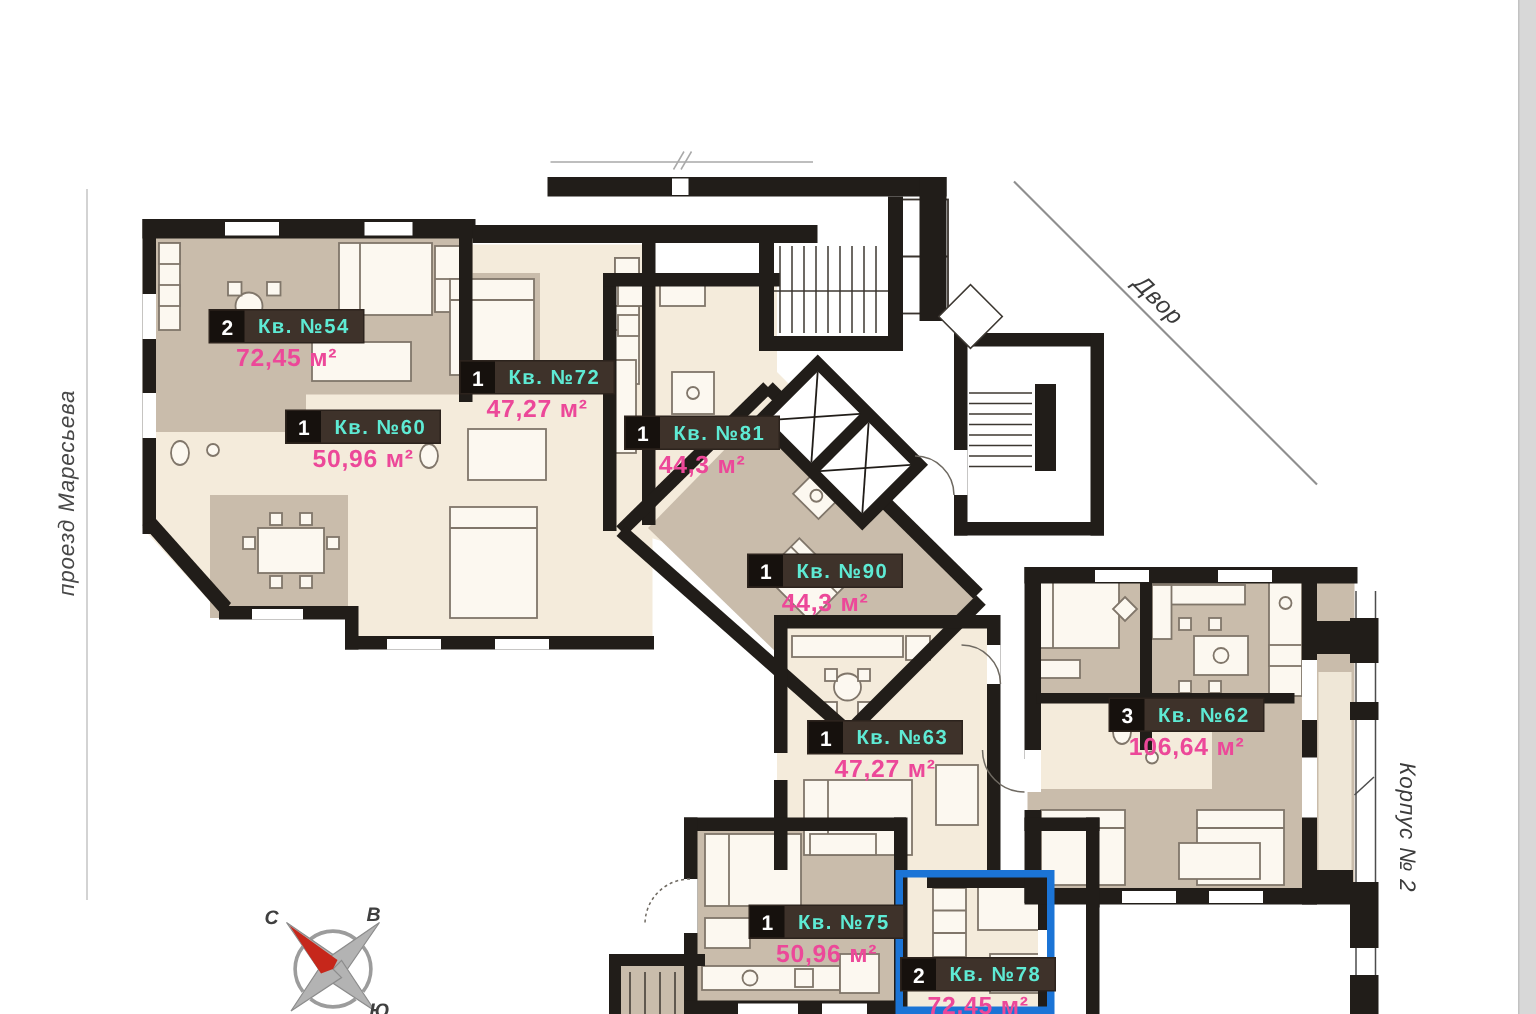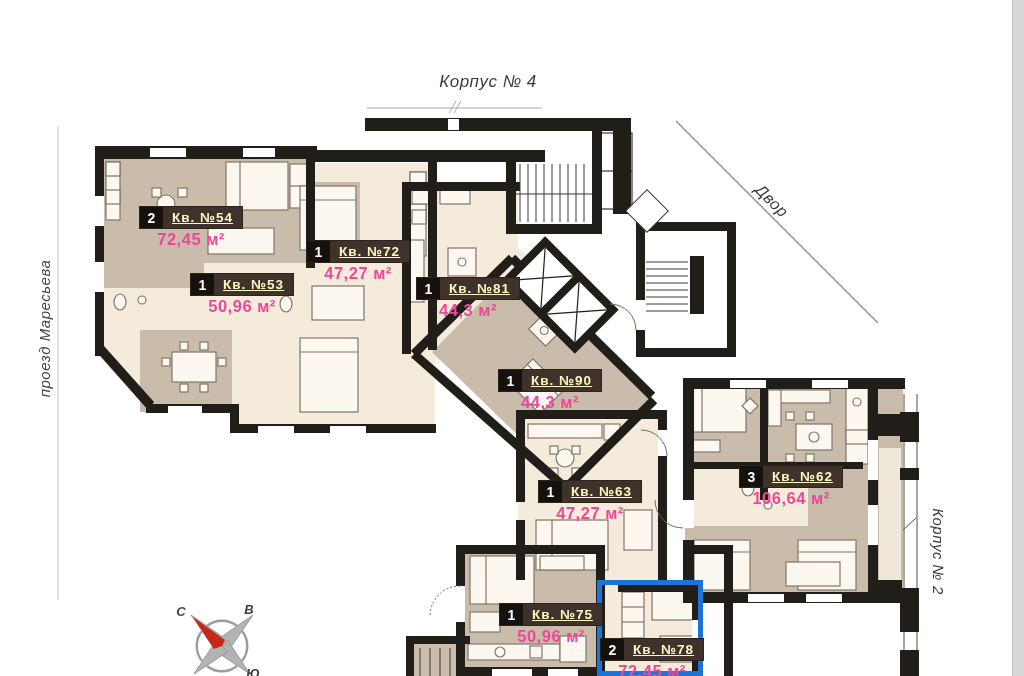--- a/index.html
+++ b/index.html
@@ -8,21 +8,21 @@
   #plan-svg{position:absolute;left:0;top:0;}
   .side-strip{position:absolute;right:0;top:0;width:11px;height:676px;background:#d8d8d8;border-left:1px solid #c2c2c2;}
   .big-label{position:absolute;color:#3c3c3c;font-style:italic;font-size:17px;letter-spacing:.5px;white-space:nowrap;}
   .lbl-korpus4{left:408px;top:72px;width:160px;text-align:center;}
   .lbl-dvor{left:752px;top:192px;transform:rotate(45deg);font-size:16px;}
   .lbl-korpus2{left:868px;top:543px;transform:rotate(90deg);font-size:15px;width:140px;text-align:center;}
   .lbl-street{left:-48px;top:320px;width:185px;text-align:center;transform:rotate(-90deg);font-size:15px;color:#474747;}
   .apt{position:absolute;display:flex;flex-direction:column;align-items:center;z-index:5;}
   .plate{display:flex;align-items:stretch;height:21px;background:#3e322a;box-shadow:0 0 0 1px #2c231d;}
   .badge{width:23px;background:#16110d;color:#fff;font-weight:bold;font-size:14px;display:flex;align-items:center;justify-content:center;}
-  .aname{color:#fef9c3;font-weight:bold;font-size:13.5px;letter-spacing:1px;padding:0 9px;display:flex;align-items:center;white-space:nowrap;text-decoration:underline;}
+  .aname{color:#5eead4;font-weight:bold;font-size:13.5px;letter-spacing:1px;padding:0 9px;display:flex;align-items:center;white-space:nowrap;}
   .area{margin-top:2px;font-weight:bold;font-size:16.5px;color:#ec4899;letter-spacing:.5px;white-space:nowrap;}
   .apt-54{left:140px;top:207px;} .apt-53{left:191px;top:274px;} .apt-52{left:307px;top:241px;}
   .apt-51{left:417px;top:278px;} .apt-50{left:499px;top:370px;} .apt-49{left:539px;top:481px;}
   .apt-48{left:500px;top:604px;} .apt-47{left:601px;top:639px;} .apt-46{left:740px;top:466px;}
   .hl-box{position:absolute;left:597px;top:580px;width:106px;height:96px;border:5px solid #1b74d6;box-sizing:border-box;z-index:4;}
 </style>
 </head>
 <body>
 
 <div id="canvas">
@@ -308,39 +308,38 @@
       <polygon points="193,617 225,640 222,646 214,649" fill="#c6271b"></polygon>
       <text x="181" y="616" font-size="13" font-style="italic" font-weight="bold" fill="#3f3f3f" text-anchor="middle">С</text>
       <text x="249" y="614" font-size="13" font-style="italic" font-weight="bold" fill="#3f3f3f" text-anchor="middle">В</text>
       <text x="253" y="678" font-size="13" font-style="italic" font-weight="bold" fill="#3f3f3f" text-anchor="middle">Ю</text>
       <text x="196" y="689" font-size="13" font-style="italic" font-weight="bold" fill="#3f3f3f" text-anchor="middle">З</text>
     </g>
   </svg>
 
   <div class="side-strip"></div>
 
-  <div class="big-label lbl-korpus4">Корпус № 4</div>
   <div class="big-label lbl-dvor">Двор</div>
   <div class="big-label lbl-korpus2">Корпус № 2</div>
   <div class="big-label lbl-street">проезд Маресьева</div>
 
   <div class="hl-box"></div>
 
   <div class="apt apt-54">
     <div class="plate">
       <span class="badge">2</span>
       <span class="aname">Кв. №54</span>
     </div>
     <div class="area">72,45 м²</div>
   </div>
 
   <div class="apt apt-53">
     <div class="plate">
       <span class="badge">1</span>
-      <span class="aname">Кв. №53</span>
+      <span class="aname">Кв. №60</span>
     </div>
     <div class="area">50,96 м²</div>
   </div>
 
   <div class="apt apt-52">
     <div class="plate">
       <span class="badge">1</span>
       <span class="aname">Кв. №72</span>
     </div>
     <div class="area">47,27 м²</div>

